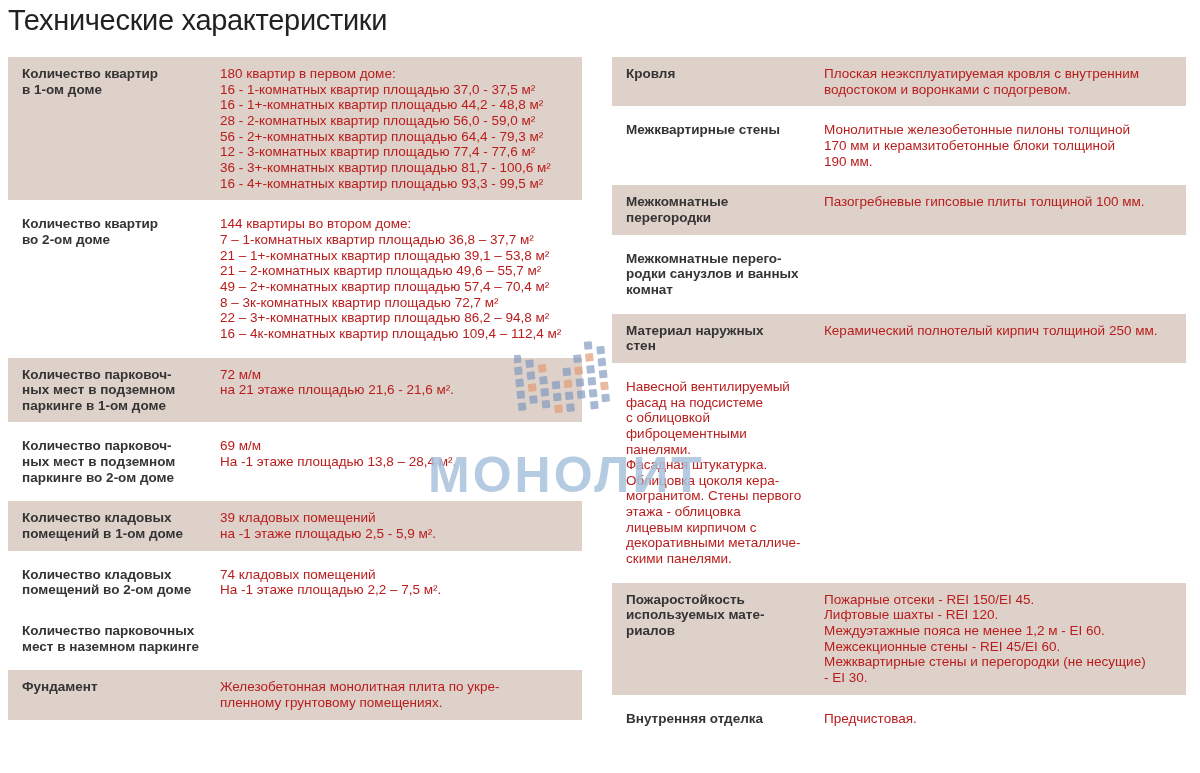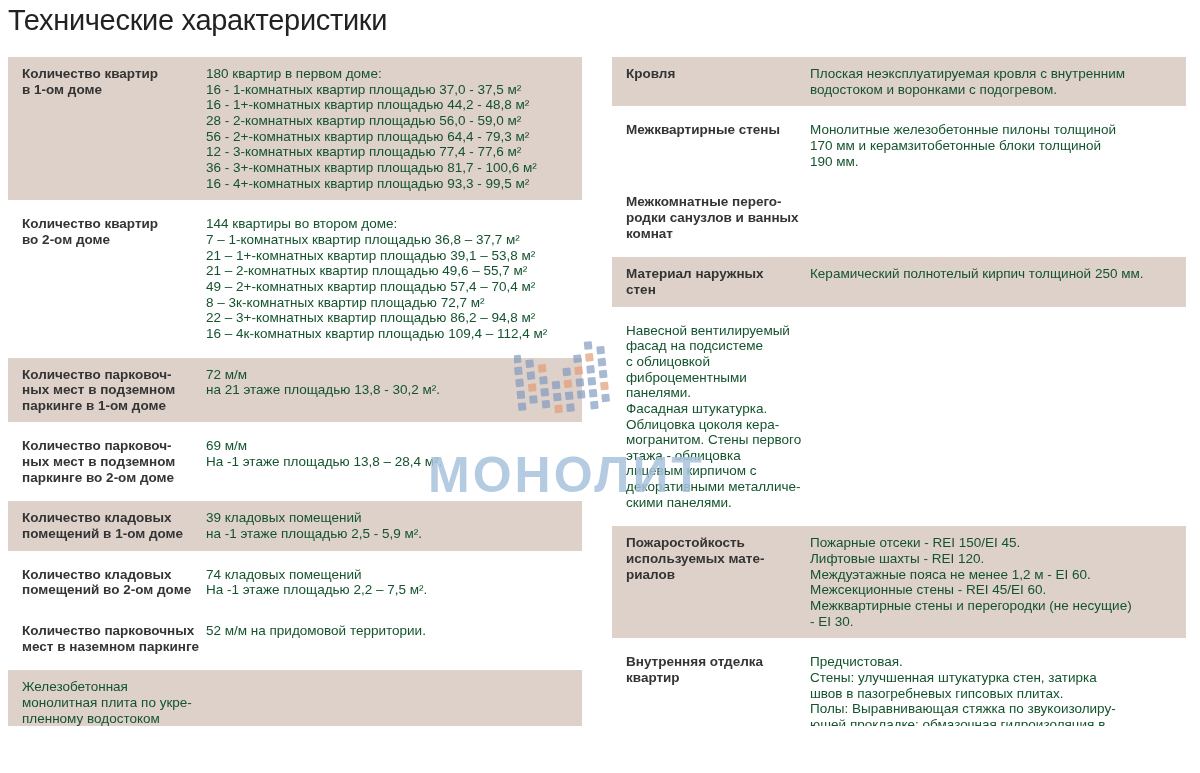--- a/index.html
+++ b/index.html
@@ -12,27 +12,27 @@
   .page-title {
     position:absolute; left:8px; top:4px;
     font-size:29px; font-weight:400; letter-spacing:-0.3px; color:#222;
   }
   .columns {
     position:absolute; left:8px; top:57px; width:1178px;
     display:flex; gap:30px; align-items:flex-start;
   }
   .col { width:574px; display:flex; flex-direction:column; }
   .row {
-    display:grid; grid-template-columns:184px 1fr; column-gap:0;
+    display:grid; grid-template-columns:184px 1fr; column-gap:14px;
     padding:9px 14px; margin-bottom:7px;
     font-size:13.5px; line-height:1.16;
   }
   .row.shaded { background:var(--row-beige,#ddd1c9); }
   .label { font-weight:700; color:#343434; white-space:pre-line; }
-  .value { font-weight:400; color:#14532d; white-space:pre-line; }
+  .value { font-weight:400; color:#b91c1c; white-space:pre-line; }
   .watermark {
     position:absolute; left:428px; top:336px; z-index:5;
     display:flex; align-items:center; gap:14px;
     opacity:0.85; pointer-events:none;flex-direction:column;
   }
   .wm-text {
     font-size:50px; font-weight:700; letter-spacing:3px;
     color:var(--wm-text,#a9c2dd);
   }
   .wm-logo { width:104px; height:96px; }
@@ -69,21 +69,21 @@
 49 – 2+-комнатных квартир площадью 57,4 – 70,4 м²
 8 – 3к-комнатных квартир площадью 72,7 м²
 22 – 3+-комнатных квартир площадью 86,2 – 94,8 м²
 16 – 4к-комнатных квартир площадью 109,4 – 112,4 м²</div>
       </div>
       <div class="row shaded">
         <div class="label">Количество парковоч-
 ных мест в подземном
 паркинге в 1-ом доме</div>
         <div class="value">72 м/м
-на 21 этаже площадью 13,8 - 30,2 м².</div>
+на 21 этаже площадью 21,6 - 21,6 м².</div>
       </div>
       <div class="row">
         <div class="label">Количество парковоч-
 ных мест в подземном
 паркинге во 2-ом доме</div>
         <div class="value">69 м/м
 На -1 этаже площадью 13,8 – 28,4 м².</div>
       </div>
       <div class="row shaded">
         <div class="label">Количество кладовых
@@ -93,40 +93,45 @@
       </div>
       <div class="row">
         <div class="label">Количество кладовых
 помещений во 2-ом доме</div>
         <div class="value">74 кладовых помещений
 На -1 этаже площадью 2,2 – 7,5 м².</div>
       </div>
       <div class="row">
         <div class="label">Количество парковочных
 мест в наземном паркинге</div>
-        <div class="value">52 м/м на придомовой территории.</div>
-      </div>
-      <div class="row shaded">
+      </div>
+      <div class="row shaded">
+        <div class="label">Фундамент</div>
         <div class="value">Железобетонная монолитная плита по укре-
-пленному водостоком основанию.</div>
+пленному грунтовому помещениях.</div>
       </div>
 
     </div>
 
     <div class="col">
       <div class="row shaded">
         <div class="label">Кровля</div>
         <div class="value">Плоская неэксплуатируемая кровля с внутренним
 водостоком и воронками с подогревом.</div>
       </div>
       <div class="row">
         <div class="label">Межквартирные стены</div>
         <div class="value">Монолитные железобетонные пилоны толщиной
 170 мм и керамзитобетонные блоки толщиной
 190 мм.</div>
+      </div>
+      <div class="row shaded">
+        <div class="label">Межкомнатные
+перегородки</div>
+        <div class="value">Пазогребневые гипсовые плиты толщиной 100 мм.</div>
       </div>
       <div class="row">
         <div class="label">Межкомнатные перего-
 родки санузлов и ванных
 комнат</div>
       </div>
       <div class="row shaded">
         <div class="label">Материал наружных
 стен</div>
         <div class="value">Керамический полнотелый кирпич толщиной 250 мм.</div>

